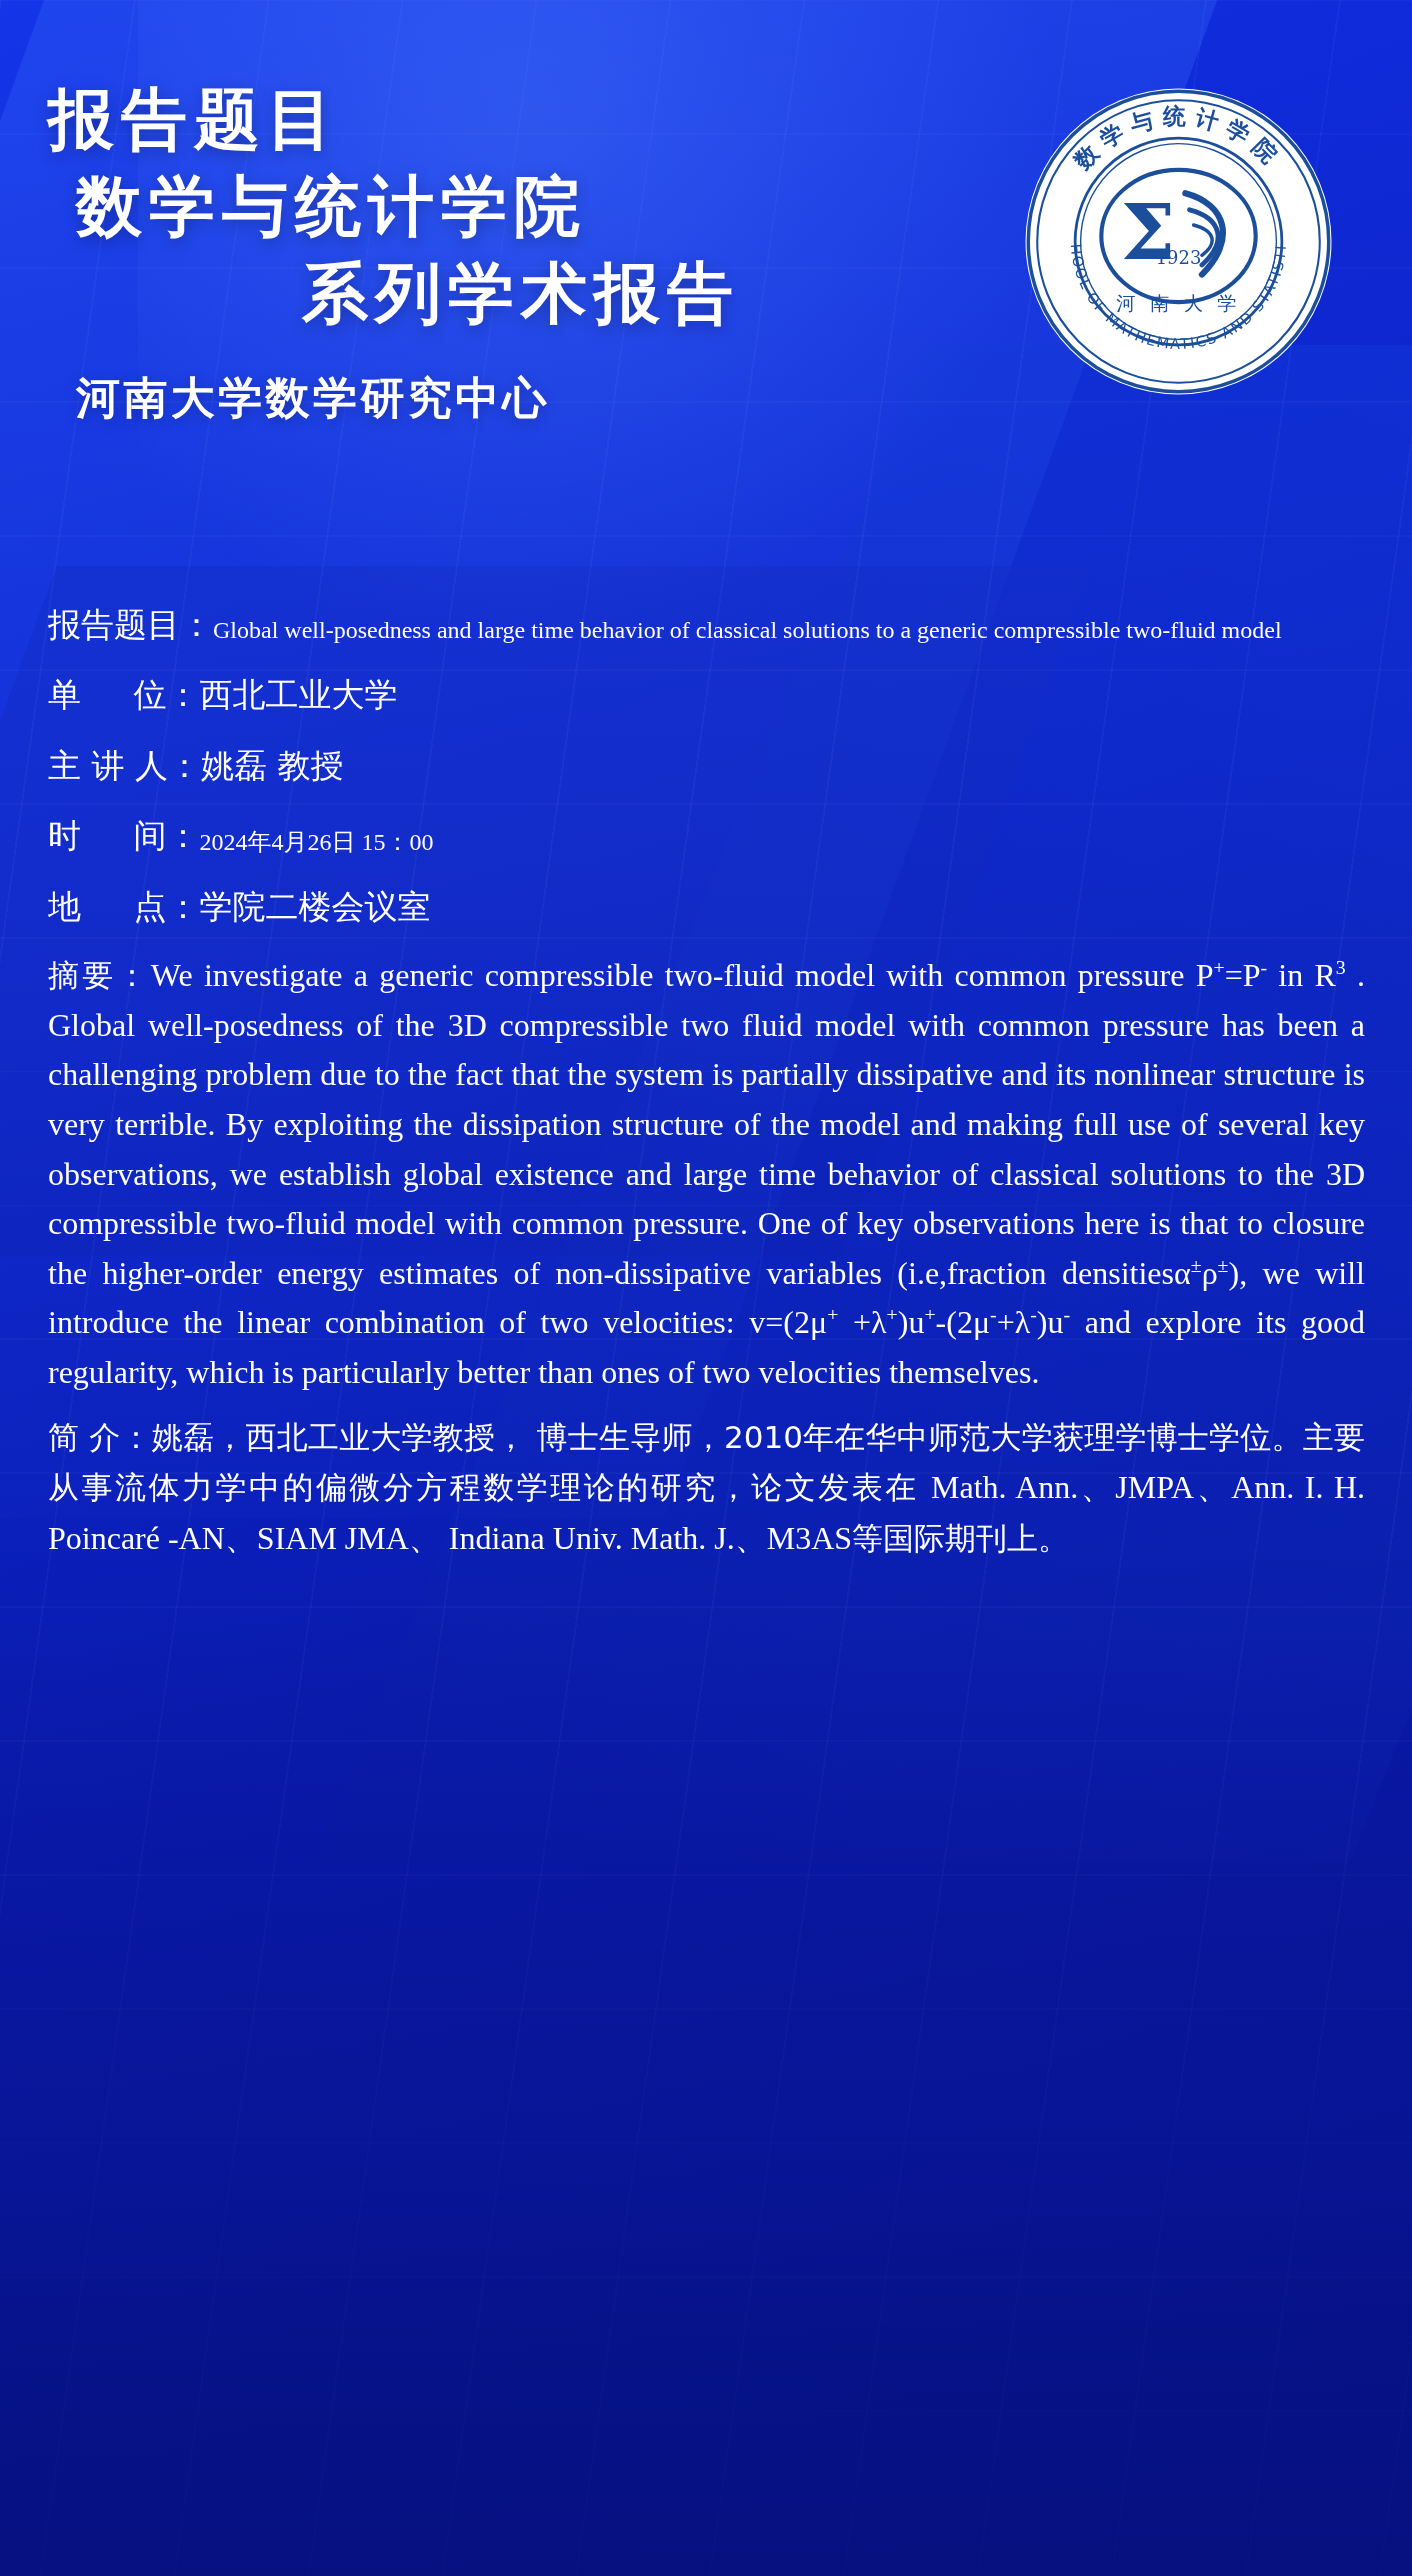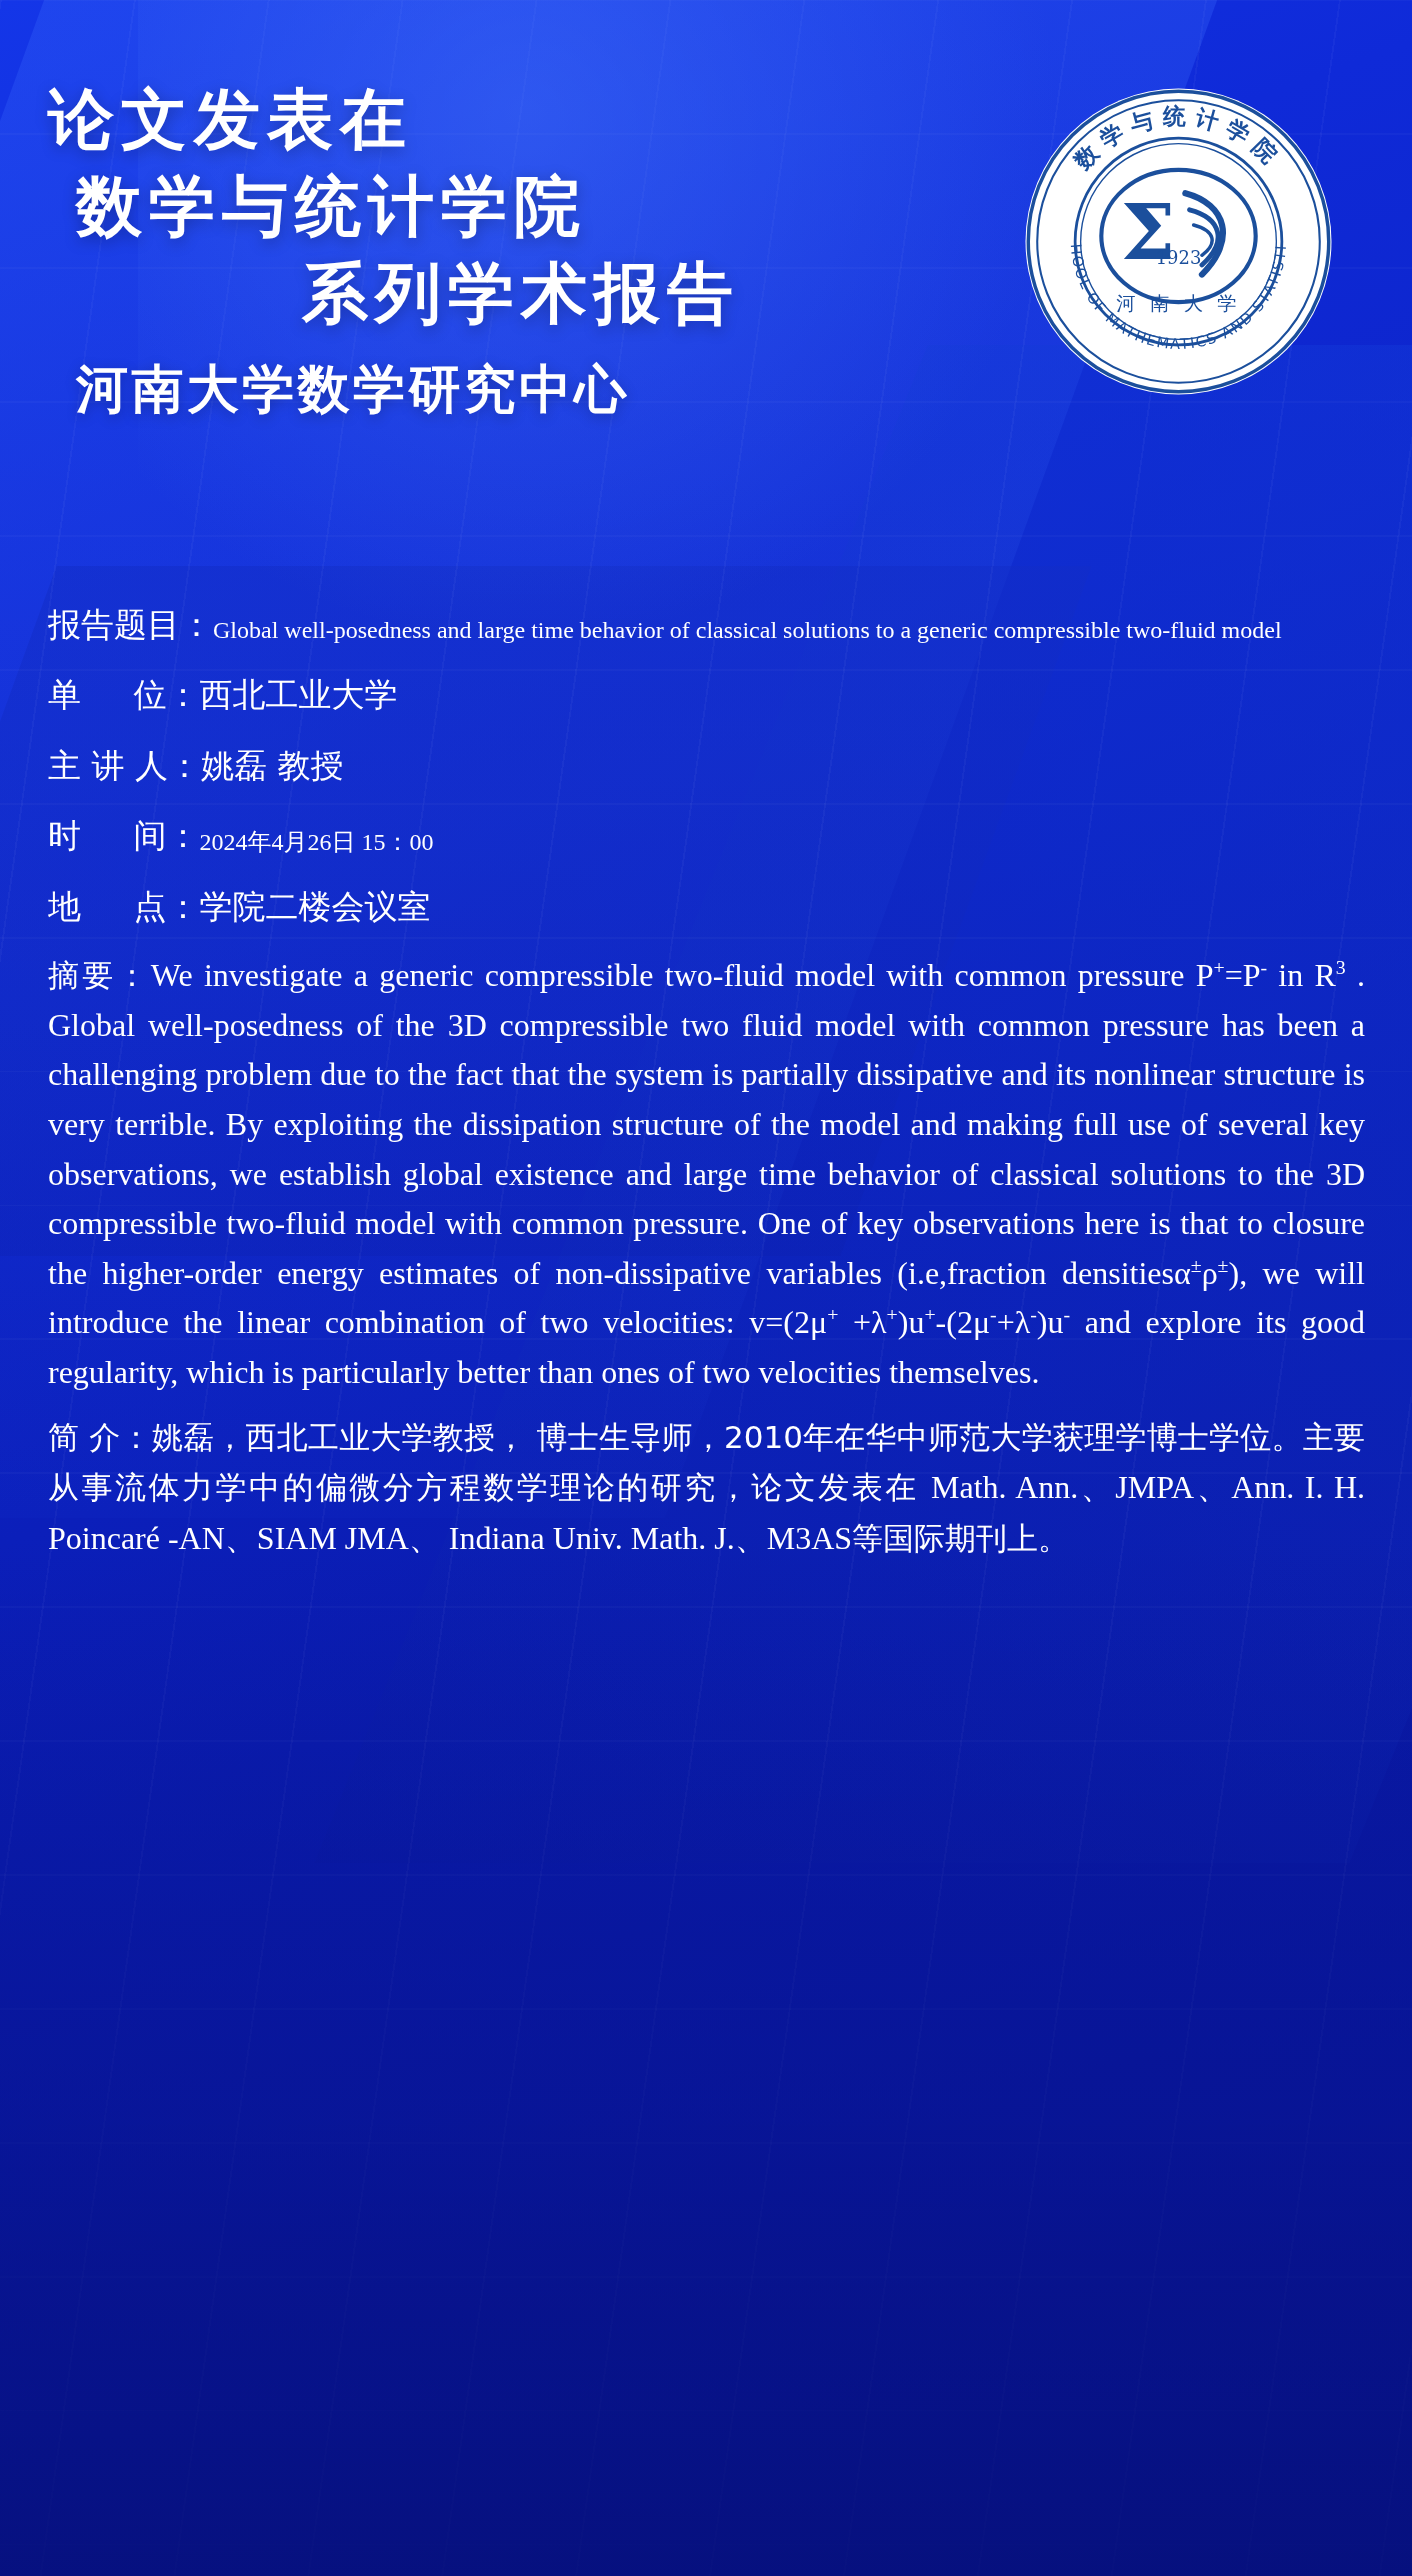--- a/index.html
+++ b/index.html
@@ -89,23 +89,23 @@
     line-height: 1.32;
     color: #ffffff;
     text-shadow: 0 4.1px 15px rgba(0,0,0,0.28);
   }
   .title-line.l2 { padding-left: 28px; }
   .title-line.l3 { padding-left: 28px; text-align: center; }
 
   .subtitle {
     font-family: "DejaVu Sans", sans-serif;
     font-weight: bold;
-    font-size: 52px;
+    font-size: 44px;
     letter-spacing: 3.4px;
-    margin-top: 18px;
+    margin-top: 32px;
     padding-left: 28px;
     color: #ffffff;
     text-shadow: 0 3.4px 12.4px rgba(0,0,0,0.25);
   }
 
   
   .emblem {
     position: absolute;
     top: 83px;
     right: 28px;
@@ -177,21 +177,21 @@
 <div class="bg-diag-2"></div>
 <div class="bg-diag-3"></div>
 <div class="bg-grid"></div>
 <div class="bg-glow"></div>
 <div class="bg-bottom-fade"></div>
 
 <div class="content">
 
   <div class="header">
     <div class="title-block">
-      <div class="title-line l1">论文发表在</div>
+      <div class="title-line l1">报告题目</div>
       <div class="title-line l2">数学与统计学院</div>
       <div class="title-line l3">系列学术报告</div>
     </div>
     <div class="subtitle">河南大学数学研究中心</div>
 
     <div class="emblem">
       <svg width="317" height="317" viewBox="0 0 460 460" xmlns="http://www.w3.org/2000/svg">
         <defs>
           <path id="ringTop" d="M 60,230 A 170,170 0 0 1 400,230"></path>
           <path id="ringBot" d="M 74,230 A 156,156 0 0 0 386,230"></path>

